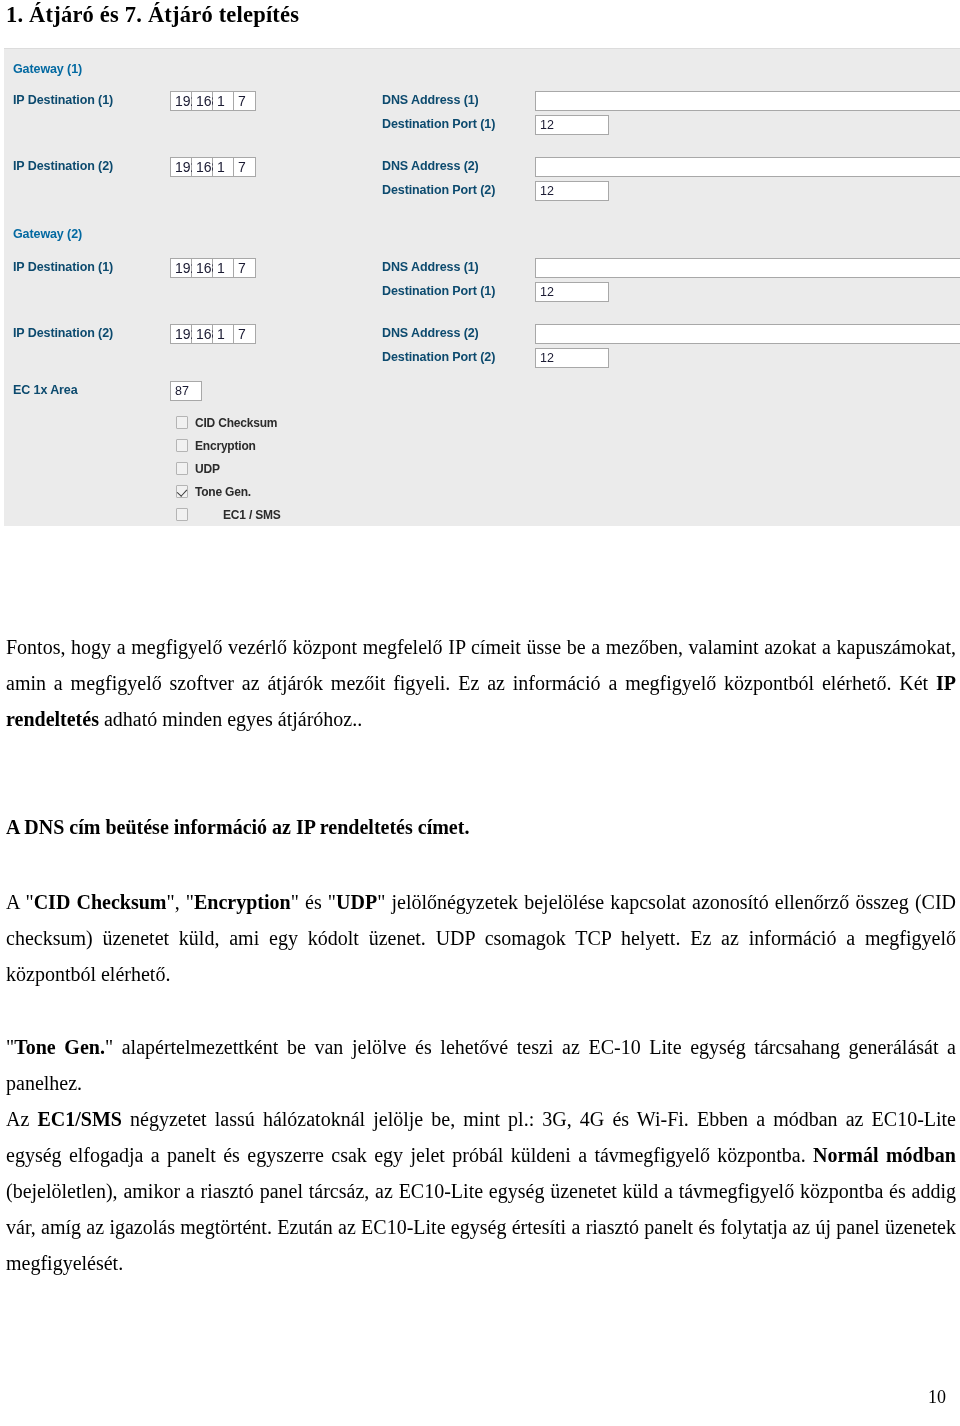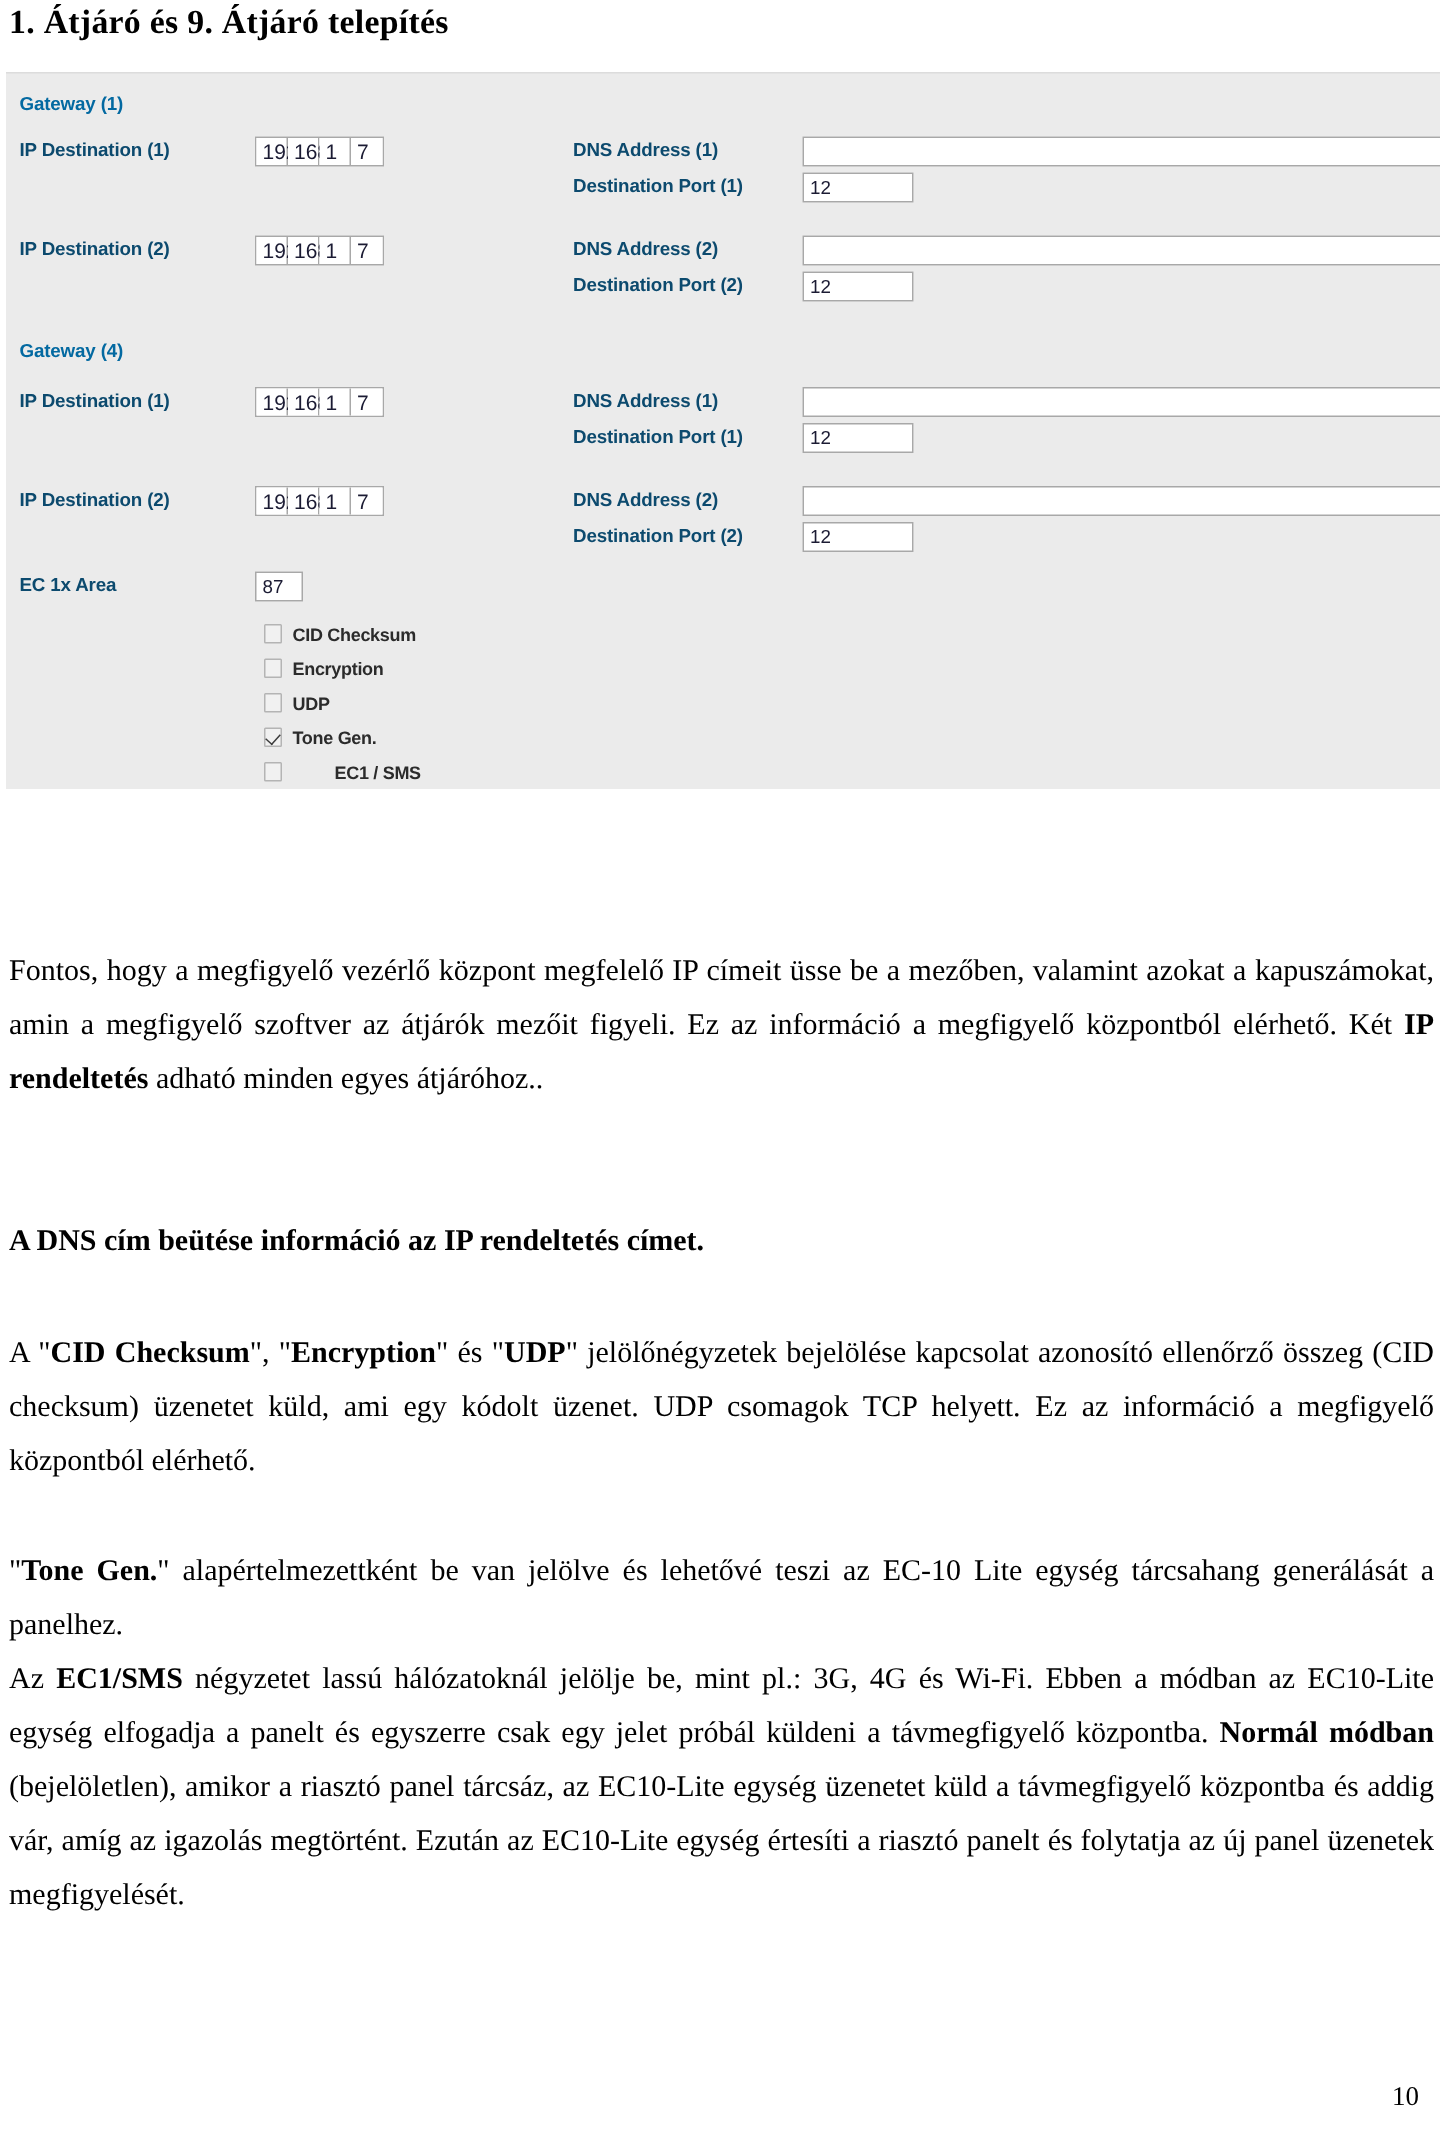--- a/index.html
+++ b/index.html
@@ -145,21 +145,21 @@
     position: absolute;
     right: 14px;
     bottom: 18px;
     font-family: "Liberation Serif", "DejaVu Serif", serif;
     font-size: 18px;
   }
 </style>
 </head>
 <body>
 
-<div class="doc-title">1. Átjáró és 9. Átjáró telepítés</div>
+<div class="doc-title">1. Átjáró és 7. Átjáró telepítés</div>
 
 <div class="screenshot-panel">
 
   <div class="panel-label group-title" style="left:9px; top:13px;">Gateway  (1)</div>
 
   <div class="panel-label" style="left:9px; top:44px;">IP Destination  (1)</div>
   <div class="octet-group" style="left:166px; top:42px;">
     <div class="octet">192</div>
     <div class="octet">168</div>
     <div class="octet">1</div>
@@ -175,21 +175,21 @@
     <div class="octet">192</div>
     <div class="octet">168</div>
     <div class="octet">1</div>
     <div class="octet">7</div>
   </div>
   <div class="panel-label" style="left:378px; top:110px;">DNS Address (2)</div>
   <div class="text-field" style="left:531px; top:108px; width:460px;"></div>
   <div class="panel-label" style="left:378px; top:134px;">Destination Port (2)</div>
   <div class="text-field" style="left:531px; top:132px; width:74px;">12</div>
 
-  <div class="panel-label group-title" style="left:9px; top:178px;">Gateway  (4)</div>
+  <div class="panel-label group-title" style="left:9px; top:178px;">Gateway  (2)</div>
 
   <div class="panel-label" style="left:9px; top:211px;">IP Destination  (1)</div>
   <div class="octet-group" style="left:166px; top:209px;">
     <div class="octet">192</div>
     <div class="octet">168</div>
     <div class="octet">1</div>
     <div class="octet">7</div>
   </div>
   <div class="panel-label" style="left:378px; top:211px;">DNS Address (1)</div>
   <div class="text-field" style="left:531px; top:209px; width:460px;"></div>

